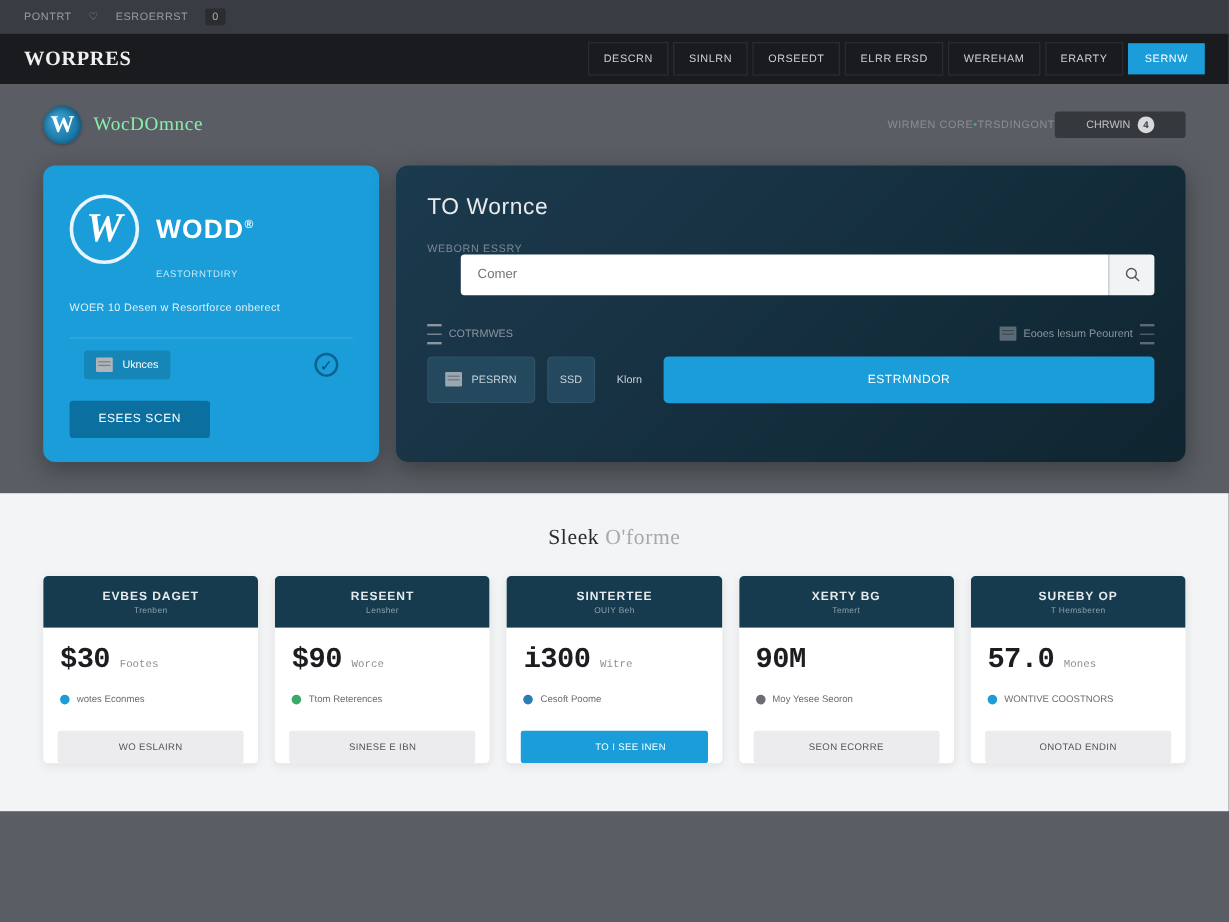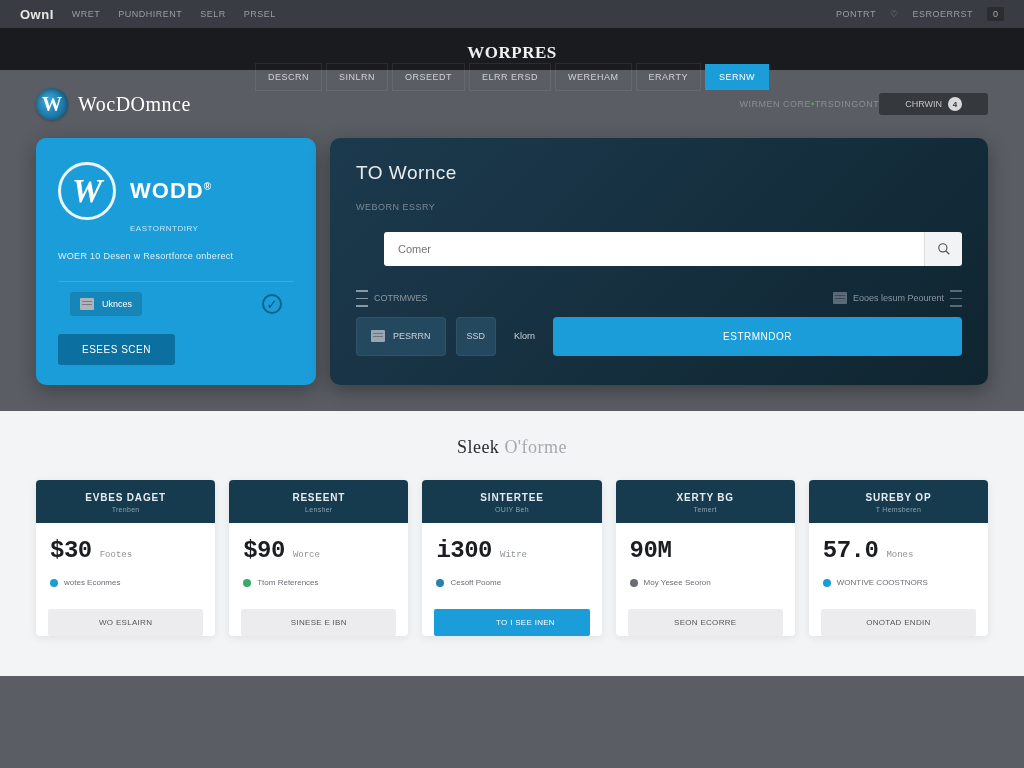--- a/index.html
+++ b/index.html
@@ -5,30 +5,30 @@
 * { margin: 0; padding: 0; box-sizing: border-box; }
 body { font-family: -apple-system, BlinkMacSystemFont, "Segoe UI", Arial, sans-serif; background: #5a5e64; width: 1024px; height: 768px; overflow: hidden; }
 
 .topbar { background: #393c42; height: 28px; display: flex; align-items: center; padding: 0 20px; justify-content: space-between; }
 .topbar-left { display: flex; gap: 18px; align-items: center; }
 .topbar-brand { color: #e8e8e8; font-weight: bold; font-size: 13px; letter-spacing: 0.5px; }
 .topbar-link { color: #9a9da2; font-size: 9px; letter-spacing: 0.5px; }
 .topbar-right { display: flex; gap: 14px; align-items: center; }
 .topbar-badge { background: #2a2c30; color: #aaa; font-size: 9px; padding: 2px 6px; border-radius: 2px; }
 
-.navbar { background: #1a1b1e; height: 42px; display: flex; align-items: center; padding: 15px 20px; justify-content: space-between; flex-direction: column; }
+.navbar { background: #1a1b1e; height: 42px; display: flex; align-items: center; padding: 15px 20px; justify-content: space-between; }
 .nav-brand { color: #f0f0f0; font-family: Georgia, serif; font-size: 17px; font-weight: bold; letter-spacing: 0.5px; }
 .nav-links { display: flex; gap: 4px; align-items: center; }
 .nav-link { color: #d0d2d6; font-size: 9px; padding: 8px 12px; letter-spacing: 0.5px; border: 1px solid rgba(255,255,255,0.08); }
 .nav-cta { background: #1a9dd9; color: #fff; font-size: 9px; padding: 8px 14px; letter-spacing: 0.5px; }
 
 .subheader { padding: 18px 36px; display: flex; justify-content: space-between; align-items: center; }
 .brand-block { display: flex; align-items: center; gap: 10px; }
 .brand-logo { width: 32px; height: 32px; border-radius: 50%; background: radial-gradient(circle at 35% 35%, #3aa5d8, #0d5f8c); display: flex; align-items: center; justify-content: center; color: #fff; font-family: Georgia, serif; font-size: 20px; font-weight: bold; box-shadow: inset 0 2px 6px rgba(0,0,0,0.4), 0 1px 3px rgba(0,0,0,0.3); }
-.brand-title { color: #ffffff; font-family: Georgia, serif; font-size: 20px; letter-spacing: 0.5px; }
+.brand-title { color: #86efac; font-family: Georgia, serif; font-size: 16px; letter-spacing: 0.5px; }
 .sub-links { display: flex; align-items: center; }
 .sub-link { color: #8a8e94; font-size: 9px; letter-spacing: 0.5px; }
 .sub-chip { background: #35383d; color: #c0c2c6; font-size: 9px; padding: 4px 26px; border-radius: 3px; display: flex; align-items: center; gap: 6px; }
 .sub-chip-badge { background: #d8d9dc; color: #333; border-radius: 50%; width: 14px; height: 14px; display: inline-flex; align-items: center; justify-content: center; font-size: 8px; font-weight: bold; }
 
 .hero { padding: 0 36px; display: flex; gap: 14px; }
 .hero-left { width: 280px; background: #1a9dd9; border-radius: 10px; padding: 24px 22px 20px; box-shadow: 0 6px 20px rgba(0,0,0,0.3); }
 .hl-top { display: flex; align-items: center; gap: 14px; margin-bottom: 8px; }
 .hl-logo { width: 58px; height: 58px; border-radius: 50%; border: 3px solid rgba(255,255,255,0.9); display: flex; align-items: center; justify-content: center; color: #fff; font-family: Georgia, serif; font-size: 34px; font-weight: bold; font-style: italic; }
 .hl-title { color: #fff; font-size: 22px; font-weight: 600; letter-spacing: 1px; }
@@ -36,21 +36,21 @@
 .hl-sub { color: rgba(255,255,255,0.75); font-size: 8px; letter-spacing: 0.5px; margin-left: 72px; margin-top: -4px; }
 .hl-tag { color: rgba(255,255,255,0.85); font-size: 9px; margin-top: 18px; letter-spacing: 0.3px; }
 .hl-row { display: flex; align-items: center; justify-content: space-between; margin-top: 20px; padding: 10px 12px; border-top: 1px solid rgba(255,255,255,0.15); }
 .hl-pill { display: flex; align-items: center; gap: 8px; color: #fff; font-size: 9px; background: rgba(0,0,0,0.15); padding: 6px 10px; border-radius: 3px; }
 .hl-check { width: 20px; height: 20px; border: 2px solid rgba(0,60,90,0.6); border-radius: 50%; display: flex; align-items: center; justify-content: center; color: rgba(0,60,90,0.8); font-size: 13px; }
 .hl-cta { background: #0b6fa0; color: #fff; font-size: 10px; padding: 10px 24px; border-radius: 3px; margin-top: 8px; display: inline-block; letter-spacing: 0.5px; border: none; cursor: pointer; }
 
 .hero-right { flex: 1; background: linear-gradient(135deg, #1c3a4e 0%, #0f2530 100%); border-radius: 10px; padding: 24px 26px 22px; box-shadow: 0 6px 20px rgba(0,0,0,0.35); }
 .hr-title { color: #e8eaec; font-size: 19px; font-weight: 500; letter-spacing: 0.5px; }
 .hr-label { color: #7a8894; font-size: 9px; margin-top: 18px; letter-spacing: 0.5px; }
-.hr-search { display: flex; margin-top: 20px; padding-left: 28px; }
+.hr-search { display: flex; margin-top: 0; padding-left: 28px; }
 .hr-input { flex: 1; background: #fff; border: none; padding: 11px 14px; font-size: 11px; color: #333; border-radius: 3px 0 0 3px; outline: none; }
 .hr-sbtn { width: 38px; background: #f2f3f4; border: none; border-left: 1px solid #ddd; border-radius: 0 3px 3px 0; display: flex; align-items: center; justify-content: center; color: #555; cursor: pointer; }
 .hr-meta { display: flex; justify-content: space-between; margin-top: 24px; color: #8a96a0; font-size: 9px; }
 .hr-meta span { display: flex; align-items: center; gap: 6px; }
 .hr-actions { display: flex; gap: 10px; margin-top: 10px; align-items: stretch; }
 .hr-chip { background: #24495f; color: #c8d2da; font-size: 9px; padding: 12px 14px; border-radius: 4px; display: flex; align-items: center; gap: 8px; border: 1px solid rgba(255,255,255,0.06); cursor: pointer; }
 .hr-chip.small { padding: 12px 10px; }
 .hr-chip.ghost { background: transparent; border: none; padding: 12px 8px; }
 .hr-primary { flex: 1; background: #1a9dd9; color: #fff; font-size: 10px; padding: 14px 18px; border-radius: 4px; display: flex; align-items: center; justify-content: center; letter-spacing: 0.5px; border: none; cursor: pointer; }
 
@@ -73,27 +73,20 @@
 .icon-box { width: 14px; height: 12px; background: #aeb4ba; display: inline-block; border-radius: 1px; position: relative; }
 .icon-box::before { content: ''; position: absolute; left: 2px; top: 3px; width: 10px; height: 1px; background: rgba(0,0,0,0.3); box-shadow: 0 3px 0 rgba(0,0,0,0.3); }
 .icon-lines { display: inline-flex; flex-direction: column; gap: 2px; }
 .icon-lines i { display: block; width: 12px; height: 1.5px; background: currentColor; }
 .icon-dot { width: 8px; height: 8px; border-radius: 50%; background: currentColor; display: inline-block; }
 </style>
 </head>
 <body>
 
 <div class="topbar">
-  <div class="topbar-left">
-    <span class="topbar-brand">OwnI</span>
-    <span class="topbar-link">WRET</span>
-    <span class="topbar-link">PUNDHIRENT</span>
-    <span class="topbar-link">SELR</span>
-    <span class="topbar-link">PRSEL</span>
-  </div>
   <div class="topbar-right">
     <span class="topbar-link">PONTRT</span>
     <span class="topbar-link">♡</span>
     <span class="topbar-link">ESROERRST</span>
     <span class="topbar-badge">0</span>
   </div>
 </div>
 
 <div class="navbar">
   <span class="nav-brand">WORPRES</span>

